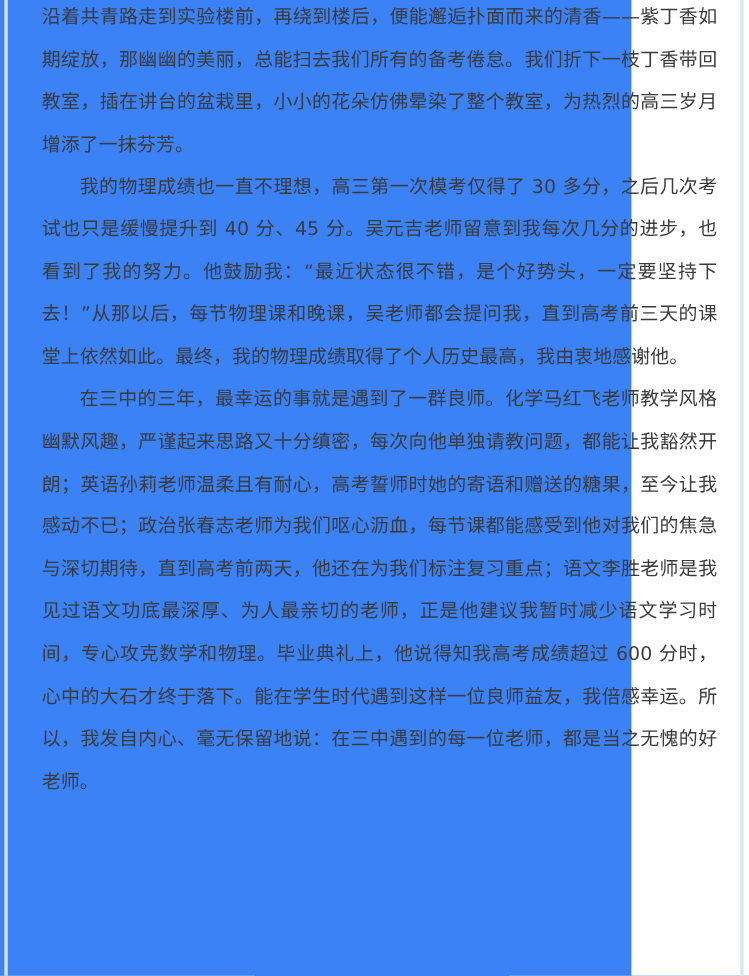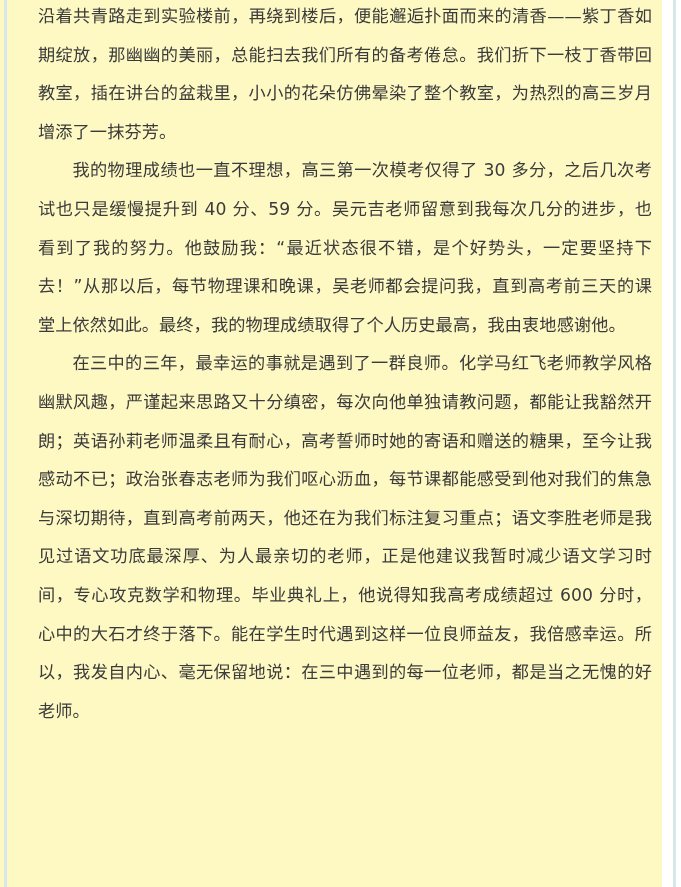--- a/index.html
+++ b/index.html
@@ -12,23 +12,23 @@
     height: 887px;
     background: #ffffff;
     font-family: "DejaVu Sans", "Liberation Sans", sans-serif;
     overflow: hidden;
   }
 
   
   #page {
     position: relative;
     box-sizing: border-box;
-    width: 662px;
+    width: 574px;
     height: 887px;
-    background: #fef9c3;
+    background: #3b82f6;
     padding: 0 0 0 0;
   }
 
   .edge-rule {
     position: absolute;
     top: 0;
     bottom: 0;
     width: 3px;
     background: #d6e8e7;
   }
@@ -69,18 +69,18 @@
 
   <div class="edge-rule left"></div>
 
   <div class="edge-rule right"></div>
 
   <div id="article">
 
     <p class="continued">沿着共青路走到实验楼前，再绕到楼后，便能邂逅扑面而来的清香——紫丁香如期绽放，那幽幽的美丽，总能扫去我们所有的备考倦怠。我们折下一枝丁香带回教室，插在讲台的盆栽里，小小的花朵仿佛晕染了整个教室，为热烈的高三岁月增添了一抹芬芳。</p>
 
 
-    <p>我的物理成绩也一直不理想，高三第一次模考仅得了 30 多分，之后几次考试也只是缓慢提升到 40 分、59 分。吴元吉老师留意到我每次几分的进步，也看到了我的努力。他鼓励我：“最近状态很不错，是个好势头，一定要坚持下去！”从那以后，每节物理课和晚课，吴老师都会提问我，直到高考前三天的课堂上依然如此。最终，我的物理成绩取得了个人历史最高，我由衷地感谢他。</p>
+    <p>我的物理成绩也一直不理想，高三第一次模考仅得了 30 多分，之后几次考试也只是缓慢提升到 40 分、45 分。吴元吉老师留意到我每次几分的进步，也看到了我的努力。他鼓励我：“最近状态很不错，是个好势头，一定要坚持下去！”从那以后，每节物理课和晚课，吴老师都会提问我，直到高考前三天的课堂上依然如此。最终，我的物理成绩取得了个人历史最高，我由衷地感谢他。</p>
 
     <p>在三中的三年，最幸运的事就是遇到了一群良师。化学马红飞老师教学风格幽默风趣，严谨起来思路又十分缜密，每次向他单独请教问题，都能让我豁然开朗；英语孙莉老师温柔且有耐心，高考誓师时她的寄语和赠送的糖果，至今让我感动不已；政治张春志老师为我们呕心沥血，每节课都能感受到他对我们的焦急与深切期待，直到高考前两天，他还在为我们标注复习重点；语文李胜老师是我见过语文功底最深厚、为人最亲切的老师，正是他建议我暂时减少语文学习时间，专心攻克数学和物理。毕业典礼上，他说得知我高考成绩超过 600 分时，心中的大石才终于落下。能在学生时代遇到这样一位良师益友，我倍感幸运。所以，我发自内心、毫无保留地说：在三中遇到的每一位老师，都是当之无愧的好老师。</p>
 
   </div>
 </div>
 
 </body></html>

